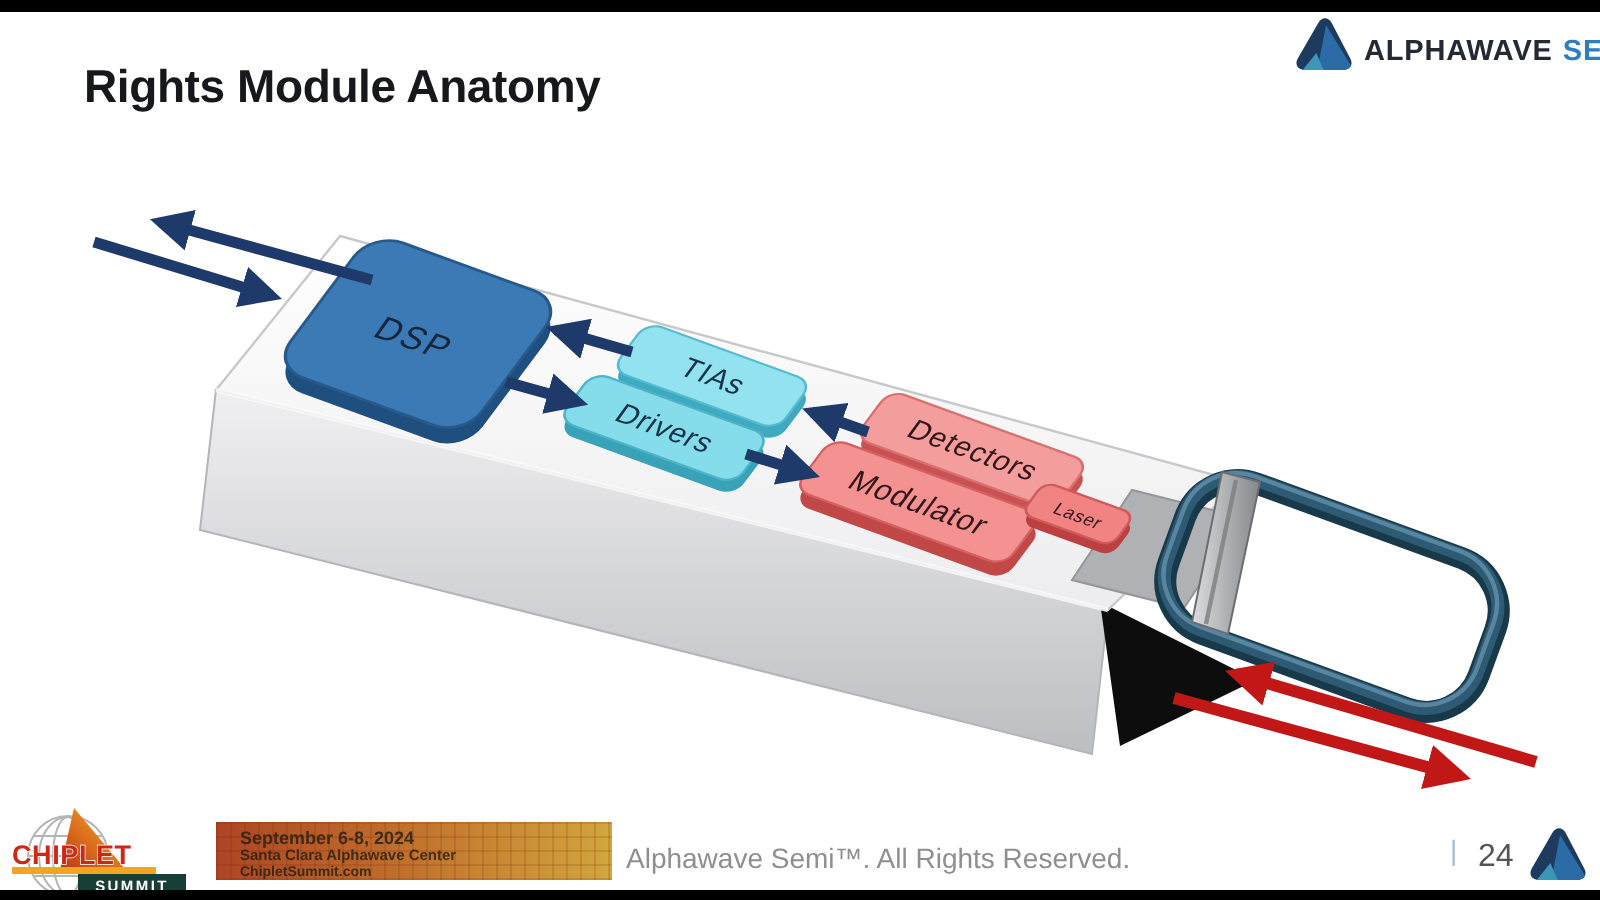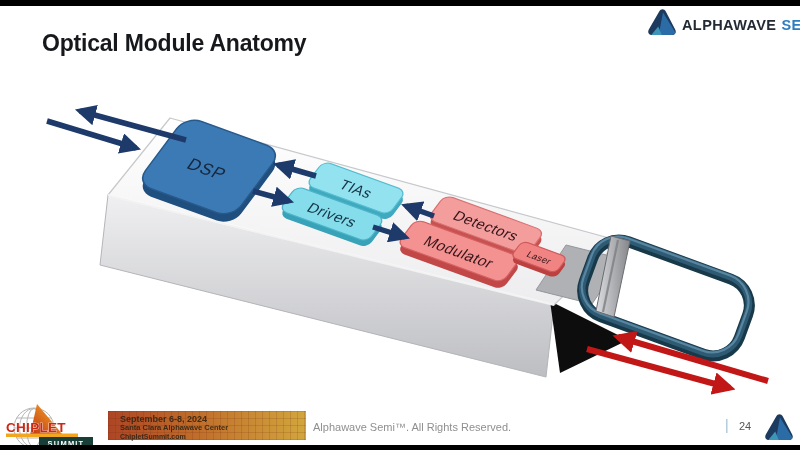--- a/index.html
+++ b/index.html
@@ -18,23 +18,23 @@
   #banner{position:absolute;left:108px;top:411px;width:198px;height:29px;
     background-image:
       repeating-linear-gradient(0deg, rgba(110,35,12,.16) 0 1px, transparent 1px 7px),
       repeating-linear-gradient(90deg, rgba(110,35,12,.16) 0 1px, transparent 1px 7px),
       linear-gradient(90deg,#ad4525,#c06e2b 45%,#d2a63d);
     color:rgba(45,33,18,.85);padding:3px 0 0 12px;box-sizing:border-box;line-height:1.15;}
   #banner .b1{font-size:9px;font-weight:bold;}
   #banner .b2{font-size:7.5px;font-weight:bold;}
   #banner .b3{font-size:7px;font-weight:bold;}
 
-  #copyright{position:absolute;left:313px;top:421px;font-size:11px;color:#8f8f8f;}
+  #copyright{position:absolute;left:313px;top:421px;font-size:14px;color:#8f8f8f;}
   #page-sep{position:absolute;left:725px;top:417px;font-size:14px;color:#9fc0d8;}
-  #page-number{position:absolute;left:739px;top:420px;font-size:11px;color:#555;}
+  #page-number{position:absolute;left:739px;top:420px;font-size:16px;color:#555;}
   #footer-logo-svg{position:absolute;left:762px;top:412px;}
   #brand-svg{position:absolute;left:638px;top:5px;}
   #chiplet-svg{position:absolute;left:2px;top:401px;}
 </style>
 </head>
 <body>
 
 <div id="slide">
 
   <svg id="diagram-svg" width="800" height="450" viewBox="0 0 800 450">
@@ -177,21 +177,21 @@
       <path d="M434,216 L406,206" marker-end="url(#ah-blue)" stroke="#1e3a6b"></path>
       <path d="M373,227 L405,237" marker-end="url(#ah-blue)" stroke="#1e3a6b"></path>
     </g>
 
     <g fill="none" stroke-width="6">
       <path d="M768,381 L618,337" marker-end="url(#ah-red)" stroke="#c21717"></path>
       <path d="M587,349 L730,388" marker-end="url(#ah-red)" stroke="#c21717"></path>
     </g>
   </svg>
 
-  <div id="page-title">Optical Module Anatomy</div>
+  <div id="page-title">Rights Module Anatomy</div>
 
   <svg id="brand-svg" width="170" height="36">
     <use href="#awtri" transform="translate(8,4)"></use>
     <text x="44" y="25" font-size="14.5" font-weight="600" letter-spacing="0.4"><tspan fill="#232a34">ALPHAWAVE</tspan><tspan dx="5" fill="#2d7ec0">SEMI</tspan></text>
   </svg>
 
   <svg id="chiplet-svg" width="104" height="49">
     <defs>
         <clipPath id="globeclip">
           <circle cx="32" cy="27" r="20"></circle>

